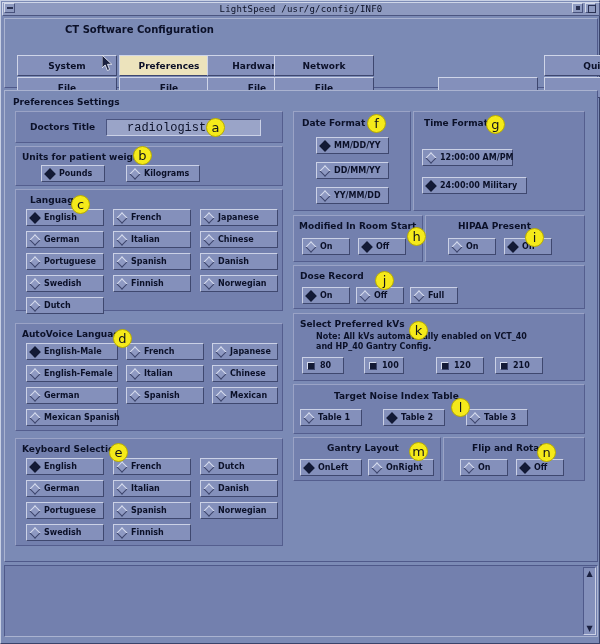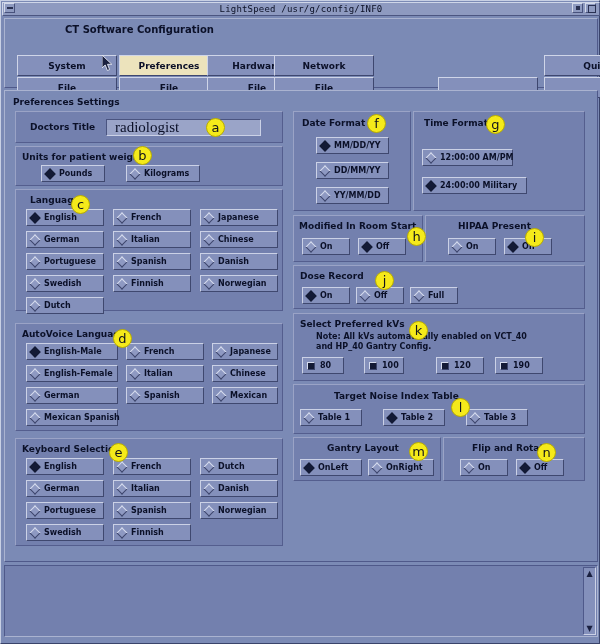--- a/index.html
+++ b/index.html
@@ -158,23 +158,23 @@
   .optbtn .lbl { line-height: 1; }
 
   
   .txtinput {
     position: absolute; height: 17px;
     background: #9aa4c8;
     border-top: 1px solid #4a5480; border-left: 1px solid #4a5480;
     border-right: 1px solid #cbd1e6; border-bottom: 1px solid #cbd1e6;
     box-sizing: border-box;
     display: flex; align-items: center;
-    padding-left: 8px;
-    font-size: 15px; color: #0b1028;
-    font-family: Liberation Serif, serif;
+    padding-left: 20px;
+    font-size: 12px; color: #0b1028;
+    font-family: Liberation Mono, monospace;
   }
 
   
   .bub {
     position: absolute; width: 19px; height: 19px; border-radius: 50%;
     background: #f5ea1a;
     border: 1px solid #b9ad00;
     display: flex; align-items: center; justify-content: center;
     font-size: 13px; color: #11131c;
     font-family: "DejaVu Sans", "Liberation Sans", sans-serif;
@@ -531,21 +531,21 @@
         <div class="optbtn on" style="left:70px;top:43px;width:40px">
             <span class="sq"></span>
             <span class="lbl">100</span>
           </div>
         <div class="optbtn on" style="left:142px;top:43px;width:48px">
             <span class="sq"></span>
             <span class="lbl">120</span>
           </div>
         <div class="optbtn on" style="left:201px;top:43px;width:48px">
             <span class="sq"></span>
-            <span class="lbl">190</span>
+            <span class="lbl">210</span>
           </div>
       </div>
 
       <div class="grp" style="left:288px;top:293px;width:292px;height:50px">
         <div class="grp-label" style="left:40px;top:6px">Target Noise Index Table</div>
         <div class="optbtn" style="left:6px;top:24px;width:62px">
             <span class="dia"></span>
             <span class="lbl">Table 1</span>
           </div>
         <div class="optbtn on" style="left:89px;top:24px;width:62px">

